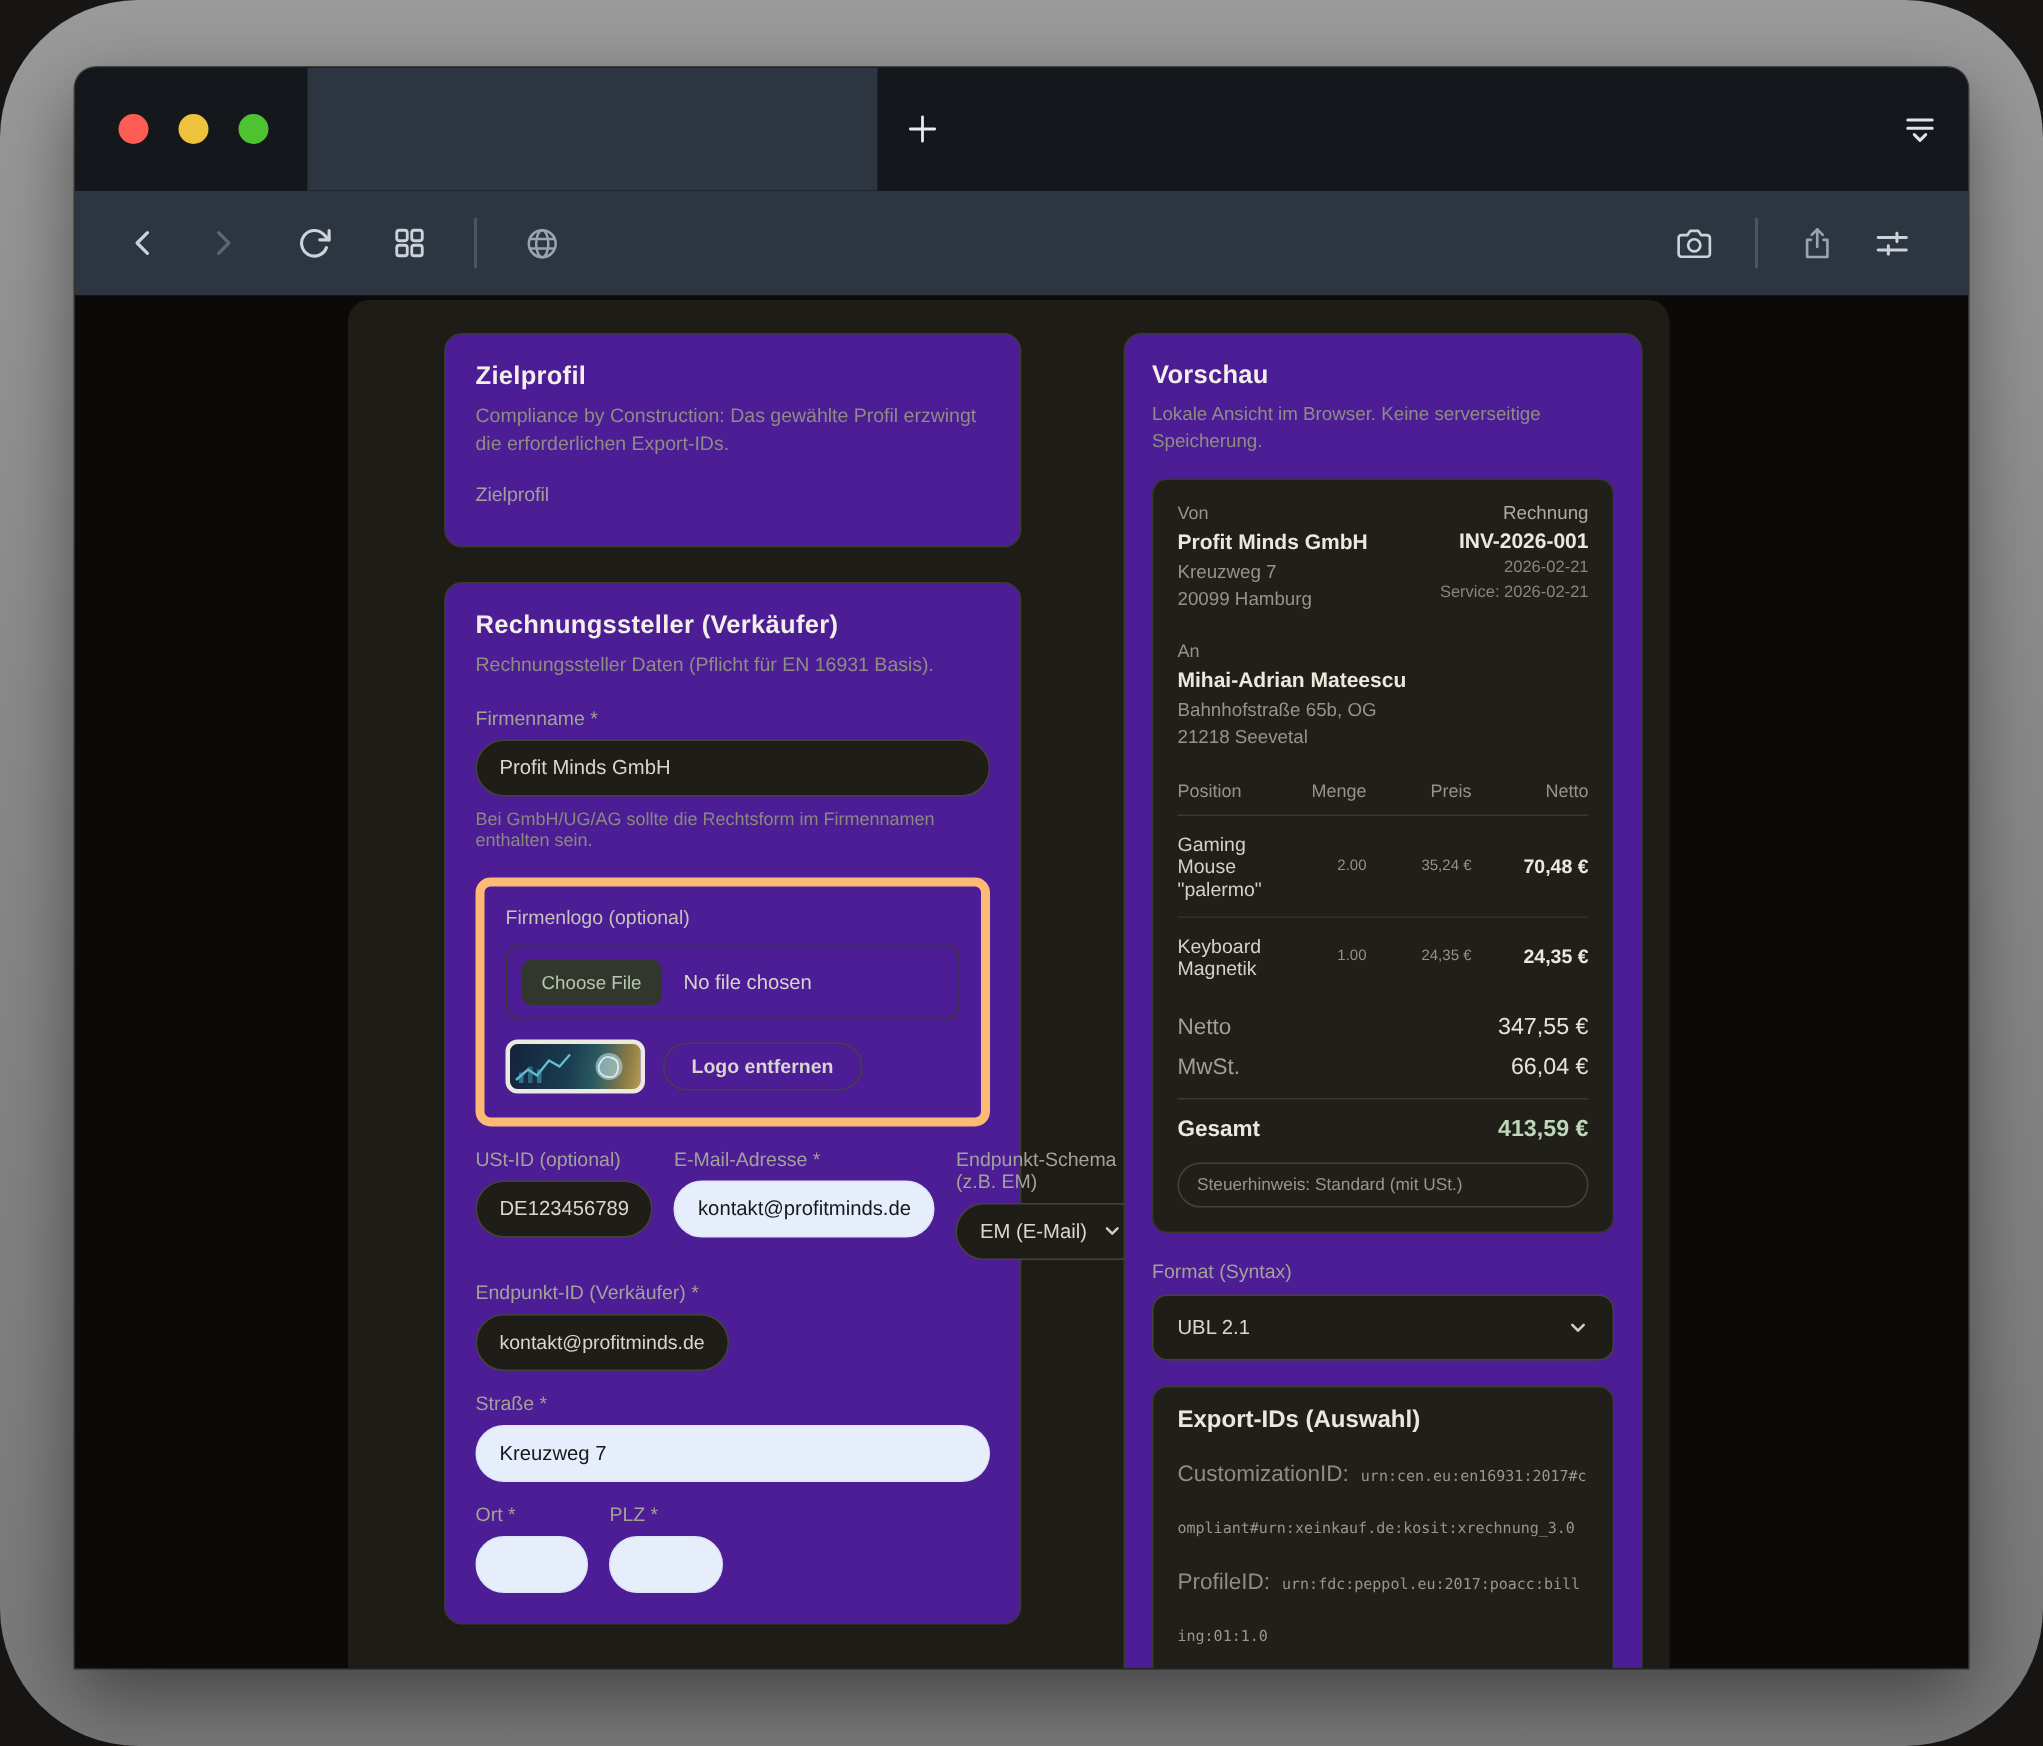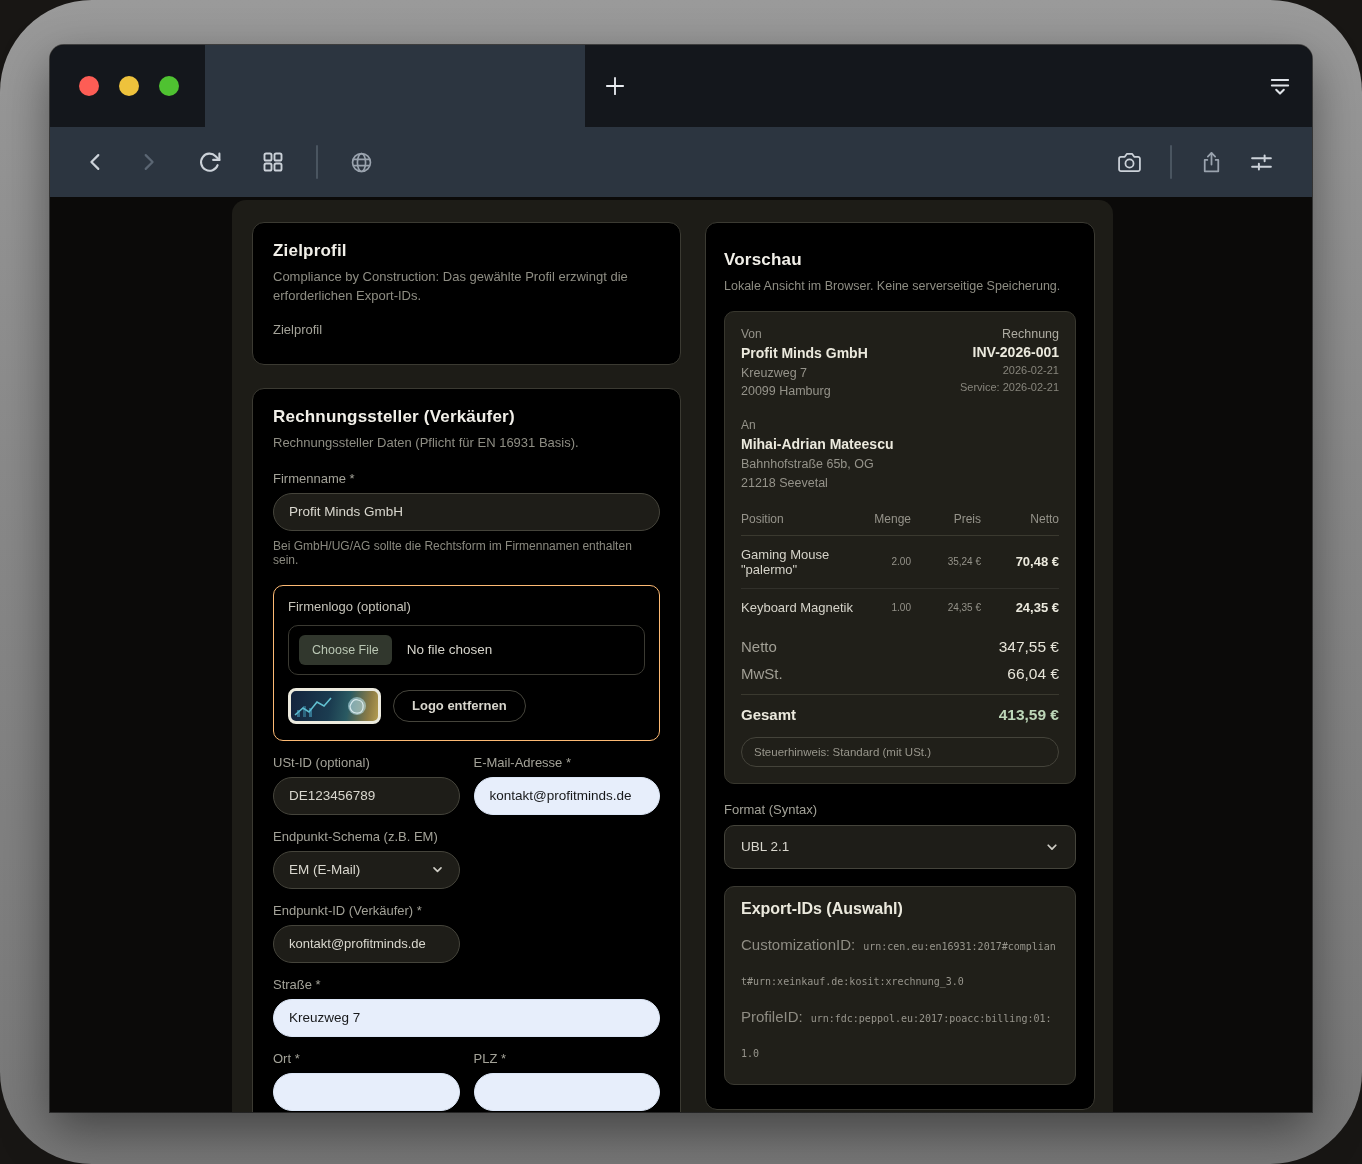--- a/index.html
+++ b/index.html
@@ -30,36 +30,36 @@
   svg { display:block; }
 
   
   .content { flex:1; background:#0b0a09; position:relative; overflow:hidden; }
   .container { position:absolute; left:182px; top:3px; width:881px;
     background:#1d1c17; border-radius:14px; padding:22px 18px 22px 20px;
     display:flex; gap:24px; }
   .col-left { width:429px; flex:none; }
   .col-right { flex:1; min-width:0; }
 
-  .card { border:1px solid #3b3a32; border-radius:12px; padding:18px 20px 20px; background:#000000; }
+  .card { border:1px solid #3b3a32; border-radius:12px; padding:18px 20px 20px; background:#4c1d95;margin-left:44px; }
   .card + .card { margin-top:23px; }
   .card-title { font-size:17px; font-weight:bold; color:#f1efe8; letter-spacing:.2px; }
   .card-sub { margin-top:7px; font-size:13px; line-height:1.45; color:#8e8d83; }
 
   .flabel { margin:14px 0 7px; font-size:13px; color:#a3a298; }
   .inp { display:flex; align-items:center; height:38px; padding:0 15px; border-radius:19px;
     font-size:13.5px; white-space:nowrap; overflow:hidden; }
   .inp.dark { background:#1e1d18; border:1px solid #45443b; color:#d9d7ce; }
   .inp.lite { background:#e7eefb; border:1px solid #dce6f6; color:#17181a; }
   .sel { justify-content:space-between; cursor:default; gap:10px; }
   .sel .chev { color:#cfcdc5; flex:none; }
   .hint { margin-top:8px; font-size:12px; color:#8a897f; }
-  .grid2 { display:grid; grid-template-columns:1fr 1fr; column-gap:14px; }
-
-  .fieldset { margin-top:18px; border:1px solid #fdba74; border-radius:10px; padding:13px 14px 16px; }
+  .grid2 { display:grid; grid-template-columns:1fr 1fr 1fr 1fr; column-gap:14px; }
+
+  .fieldset { margin-top:18px; border:6px solid #fdba74; border-radius:10px; padding:13px 14px 16px; }
   .fs-label { font-size:13px; color:#c6c4ba; }
   .filebox { margin-top:11px; border:1px solid #3b3a32; border-radius:10px; padding:9px 10px;
     display:flex; align-items:center; gap:15px; }
   .choosebtn { background:#31372d; color:#b9c6b3; font-size:12.5px; padding:8px 13px; border-radius:6px; border:none; }
   .nofile { font-size:13.5px; color:#d6d4cb; }
   .logorow { margin-top:13px; display:flex; align-items:center; gap:12px; }
   .thumb { width:93px; height:36px; border-radius:8px; border:3px solid #eceade;
     background:linear-gradient(100deg,#14233d 0%,#1b3c50 45%,#2a5a62 65%,#8d7c45 88%,#b49d50 100%);
     overflow:hidden; }
   .ghostbtn { height:32px; padding:0 18px; border-radius:18px; border:1px solid #45443b;
@@ -303,21 +303,21 @@
             <div>
               <div class="flabel">PLZ *</div>
               <div class="inp lite"></div>
             </div>
           </div>
 
         </div>
       </div>
 
       <div class="col-right">
-        <div class="card" style="padding:27px 18px 24px">
+        <div class="card" style="padding:17px 18px 24px">
           <div class="card-title">Vorschau</div>
           <div class="card-sub" style="font-size:12.5px">Lokale Ansicht im Browser. Keine serverseitige Speicherung.</div>
 
           <div class="inv">
             <div class="inv-head">
               <div>
                 <div class="k">Von</div>
                 <div class="pname">Profit Minds GmbH</div>
                 <div class="aline">Kreuzweg 7</div>
                 <div class="aline">20099 Hamburg</div>

